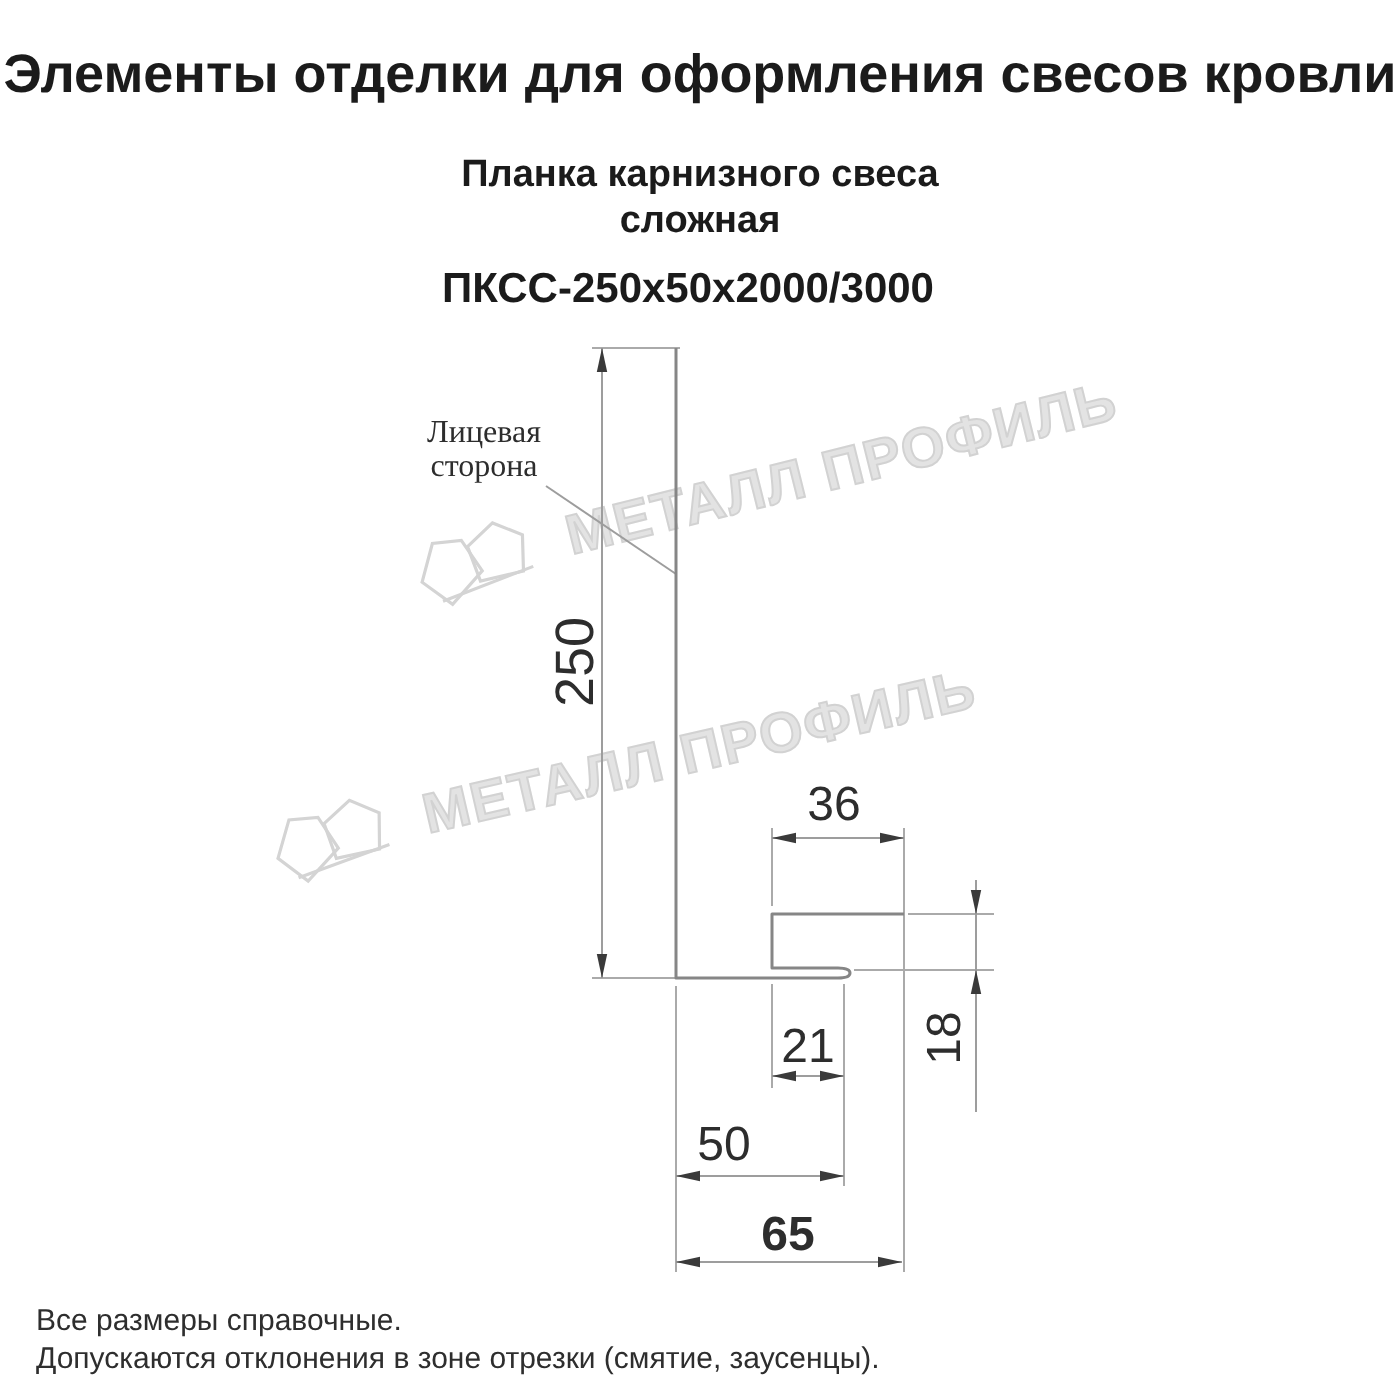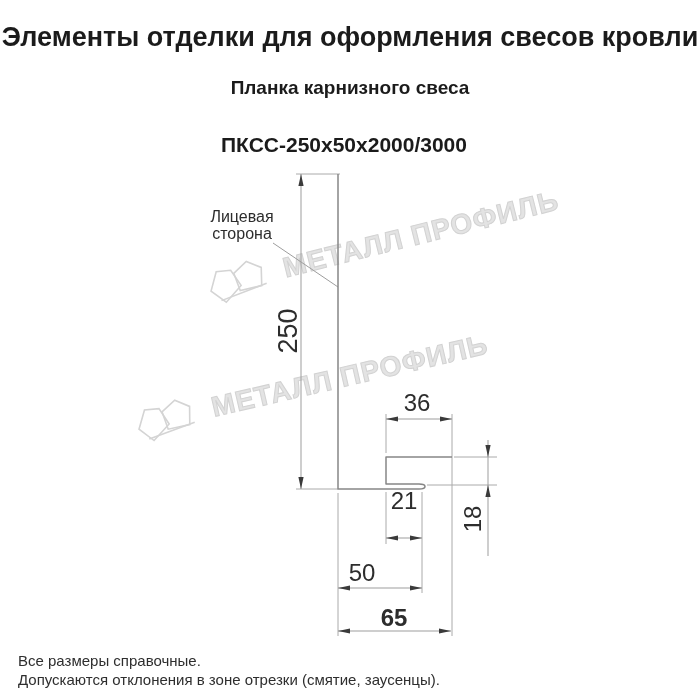--- a/index.html
+++ b/index.html
@@ -20,21 +20,21 @@
     font-size:21px;font-weight:bold;color:#1b1b1b;
   }
   .dim{
     position:absolute;font-size:24px;color:#2d2d2d;white-space:nowrap;
     transform:translate(-50%,-50%);
   }
   .dim.rot{transform:translate(-50%,-50%) rotate(-90deg);}
   .dim.big{font-size:27px;}
   .face-label{
     position:absolute;left:205px;top:208px;width:74px;text-align:center;
-    font-size:16px;color:#2d2d2d;line-height:17px;
+    font-size:16px;color:#2d2d2d;line-height:17px;font-family:Liberation Serif, serif;
   }
   .foot{
     position:absolute;left:18px;color:#2e2e2e;font-size:15px;white-space:nowrap;
   }
   .wm{
     position:absolute;display:flex;align-items:center;gap:10px;
     transform-origin:left center;pointer-events:none;
   }
   .wm-text{
     font-size:28px;font-weight:bold;letter-spacing:1px;white-space:nowrap;
@@ -65,20 +65,21 @@
         <path d="M30 20 L44 10 L58 18 L56 36 L34 38 Z" transform="rotate(6 45 24)"></path>
         <path d="M12 42 L60 36"></path>
       </g>
     </svg>
     <span class="wm-text">МЕТАЛЛ ПРОФИЛЬ</span>
   </div>
 
   <div class="title">Элементы отделки для оформления свесов кровли</div>
   <div class="subtitle">
     <div>Планка карнизного свеса</div>
+    <div>сложная</div>
   </div>
   <div class="model">ПКСС-250х50х2000/3000</div>
 
   <svg class="lines" width="700" height="700" viewBox="0 0 700 700">
 
     <g stroke="#aaaaaa" stroke-width="1" fill="none">
       <path d="M296 174 H340"></path>
       <path d="M296 489 H338"></path>
       <path d="M386 414 V453"></path>
       <path d="M452 414 V636"></path>
@@ -119,20 +120,20 @@
   </svg>
 
   <div class="face-label">
     <div>Лицевая</div>
     <div>сторона</div>
   </div>
 
   <div class="dim rot big" style="left:288px;top:331px;">250</div>
   <div class="dim" style="left:417px;top:403px;">36</div>
   <div class="dim rot" style="left:473px;top:519px;">18</div>
-  <div class="dim" style="left:404px;top:501px;">21</div>
+  <div class="dim" style="left:404px;top:524px;">21</div>
   <div class="dim" style="left:362px;top:573px;text-align:center;">50</div>
   <div class="dim" style="left:394px;top:618px;font-weight:bold;">65</div>
 
   <div class="foot" style="top:652px;">Все размеры справочные.</div>
   <div class="foot" style="top:671px;">Допускаются отклонения в зоне отрезки (смятие, заусенцы).</div>
 
 </div>
 
 </body></html>

